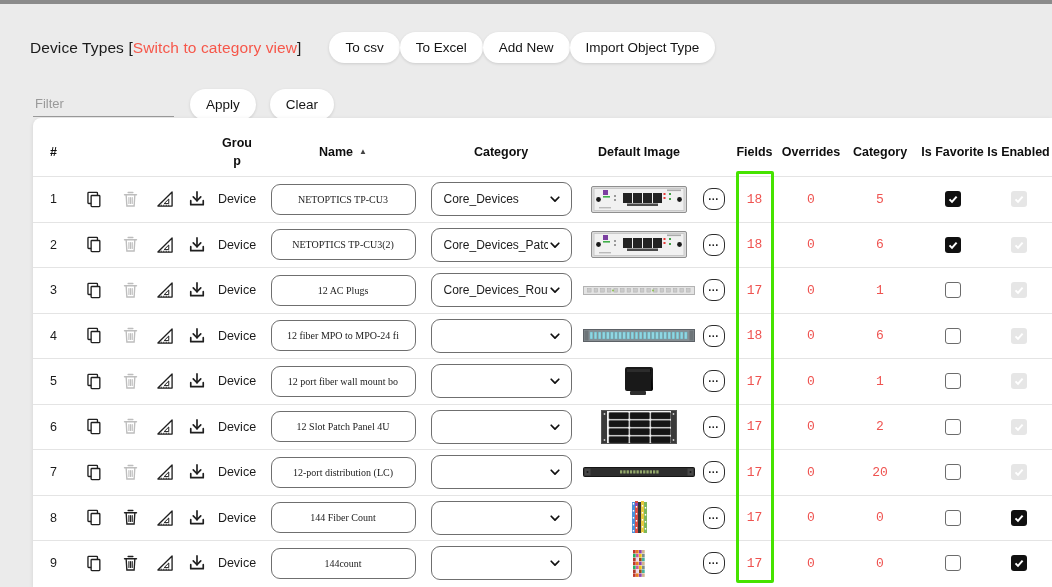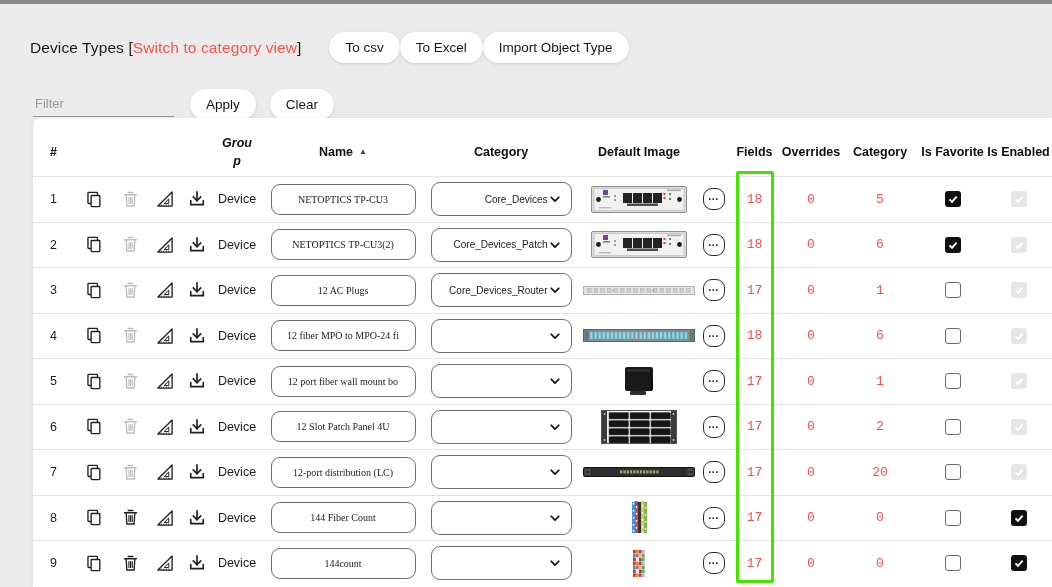--- a/index.html
+++ b/index.html
@@ -38,39 +38,39 @@
     position:absolute; left:33px; top:118px; width:1019px; height:469px;
     background:#fff; border-radius:8px 0 0 0; box-shadow:0 1px 4px rgba(0,0,0,.10);
   }
   .grid-row {
     display:grid;
     grid-template-columns:41px 39px 34px 35px 30px 50px 162px 154px 122px 27px 55px 58px 80px 65px 67px;
     align-items:center;
   }
   .thead { height:58px; font-size:12.5px; font-weight:700; color:#0e0e0e; }
   .cell { display:flex; align-items:center; justify-content:center; text-align:center; }
-  .h-group { width:36px; margin:16px auto; word-break:break-all; line-height:1.45;font-style:italic; }
+  .h-group { width:36px; margin:16px auto; word-break:break-all; line-height:1.45; }
   .sort { font-size:8px; color:#444; margin-left:6px; transform:translateY(-1px); }
 
   .row { height:45.5px; border-top:1px solid #e4e4e4; font-size:12.5px; }
 
   .icon-btn { background:none; border:none; padding:0; cursor:pointer; color:#1f1f1f; display:flex; align-items:center; }
   .icon-btn svg { display:block; }
   .icon-btn.disabled { color:#bdbdbd; }
 
   .name-input {
     width:145px; height:31px; border:1.4px solid #6f6f6f; border-radius:9px;
     font-family:Liberation Serif, serif; font-size:10px; text-align:center; color:#1b1b1b; background:#fff; outline:none;
     padding:0 6px;
   }
   .select {
     width:141px; height:34px; border:1.4px solid #6f6f6f; border-radius:9px; background:#fff;
     display:flex; align-items:center; cursor:pointer; position:relative;
   }
-  .select-text { flex:1; text-align:right; font-size:10px; padding-left:12px; white-space:nowrap; overflow:hidden; }
+  .select-text { flex:1; text-align:left; font-size:12px; padding-left:12px; white-space:nowrap; overflow:hidden; }
   .chev { margin-right:9px; display:flex; }
 
   .dots-btn {
     width:22px; height:22px; border:1.4px solid #2c2c2c; border-radius:9px; background:#fff;
     font-family:inherit; font-size:11px; font-weight:700; letter-spacing:.5px; color:#222;
     display:flex; align-items:center; justify-content:center; padding-bottom:6px; cursor:pointer;
   }
 
   .num-red { color:var(--red); font-size:13px;font-family:Liberation Mono, monospace; }
 
@@ -89,20 +89,21 @@
 
 <div class="topbar"></div>
 
 <div class="title-row">
   <div class="page-title">
     <span>Device Types </span><span>[</span><span class="red-link">Switch to category view</span><span>]</span>
   </div>
   <div class="toolbar">
     <button class="btn">To csv</button>
     <button class="btn">To Excel</button>
+    <button class="btn">Add New</button>
     <button class="btn">Import Object Type</button>
   </div>
 </div>
 
 <div class="filter-row">
   <input class="filter-input" placeholder="Filter" style="">
   <button class="btn">Apply</button>
   <button class="btn">Clear</button>
 </div>
 

